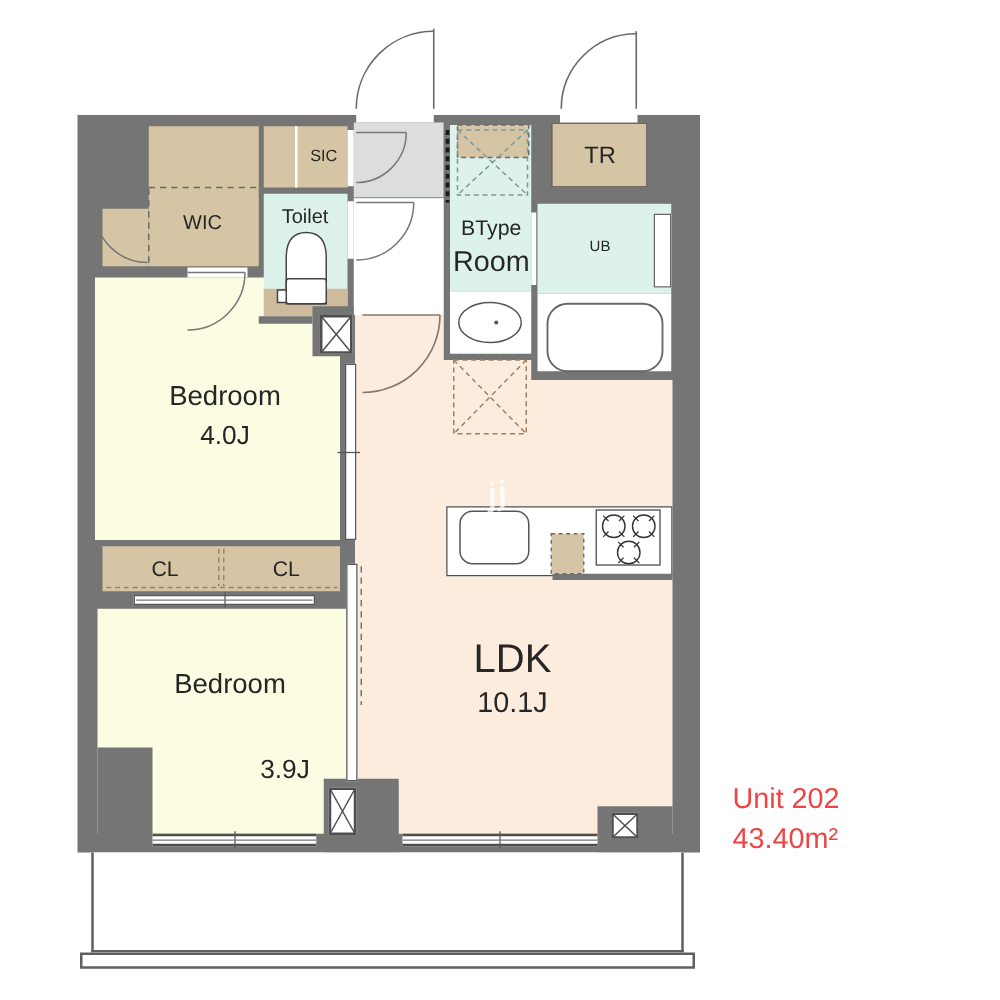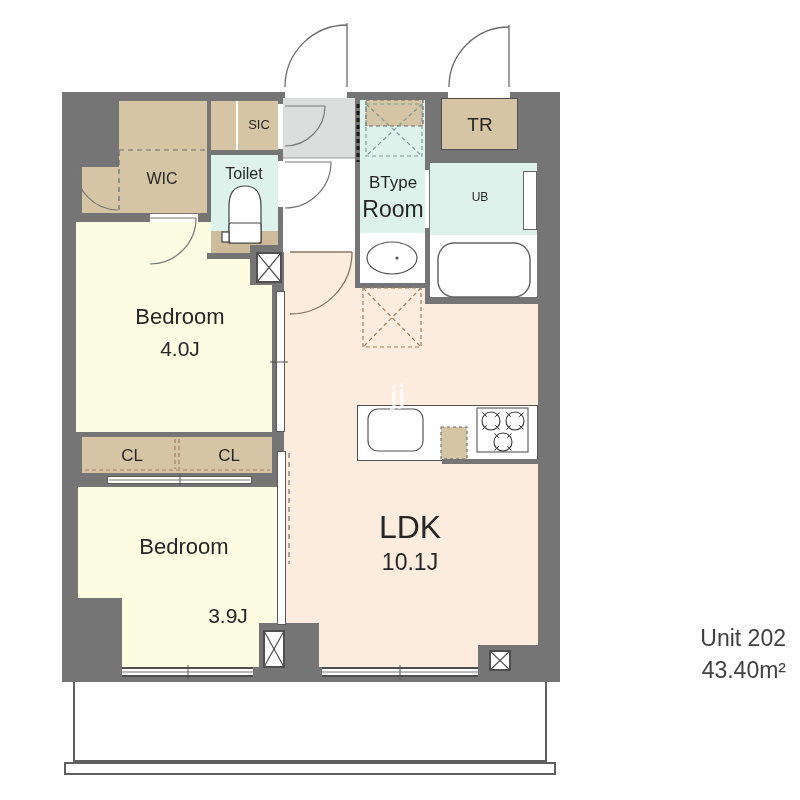--- a/index.html
+++ b/index.html
@@ -13,21 +13,21 @@
   .white{background:#fff;}
   .psbox{position:absolute;background:#fff;border:2px solid #4f4f4f;box-sizing:border-box;}
   .track{position:absolute;background:#fff;border:1px solid #5a5a5a;box-sizing:border-box;}
   .window{position:absolute;background:#fff;border-top:2px solid #4f4f4f;border-bottom:2px solid #4f4f4f;box-sizing:border-box;}
   .balcony{position:absolute;border:2px solid #5f5f5f;border-top:none;box-sizing:border-box;background:#fff;}
   .rail{position:absolute;border:2px solid #5f5f5f;box-sizing:border-box;background:#fff;}
   .watermark{position:absolute;left:398px;top:395px;transform:translate(-50%,-50%);
              display:flex;align-items:center;gap:4px;color:rgba(255,255,255,0.72);
              font-weight:600;font-size:34px;letter-spacing:1px;}
   .wm-icon{font-style:italic;font-size:26px;transform:rotate(-12deg);font-weight:700;}
-  .info{position:absolute;left:586px;top:622px;width:200px;text-align:right;color:#404040;
+  .info{position:absolute;left:586px;top:622px;width:200px;text-align:left;color:#ef4444;
         font-size:23px;line-height:32px;}
   svg.overlay{position:absolute;left:0;top:0;pointer-events:none;}
 </style>
 </head>
 <body>
 
 <div class="stage" style="--wall: #757575; --tan: #d6c5a4; --tanDark: #cdbb9b; --cyan: #def2ec; --yellow: #fbfce2; --peach: #fcecdd; --entry: #dcdedd;">
 
   <div class="abs base" style="left:62px;top:92px;width:498px;height:590px;"></div>
 

